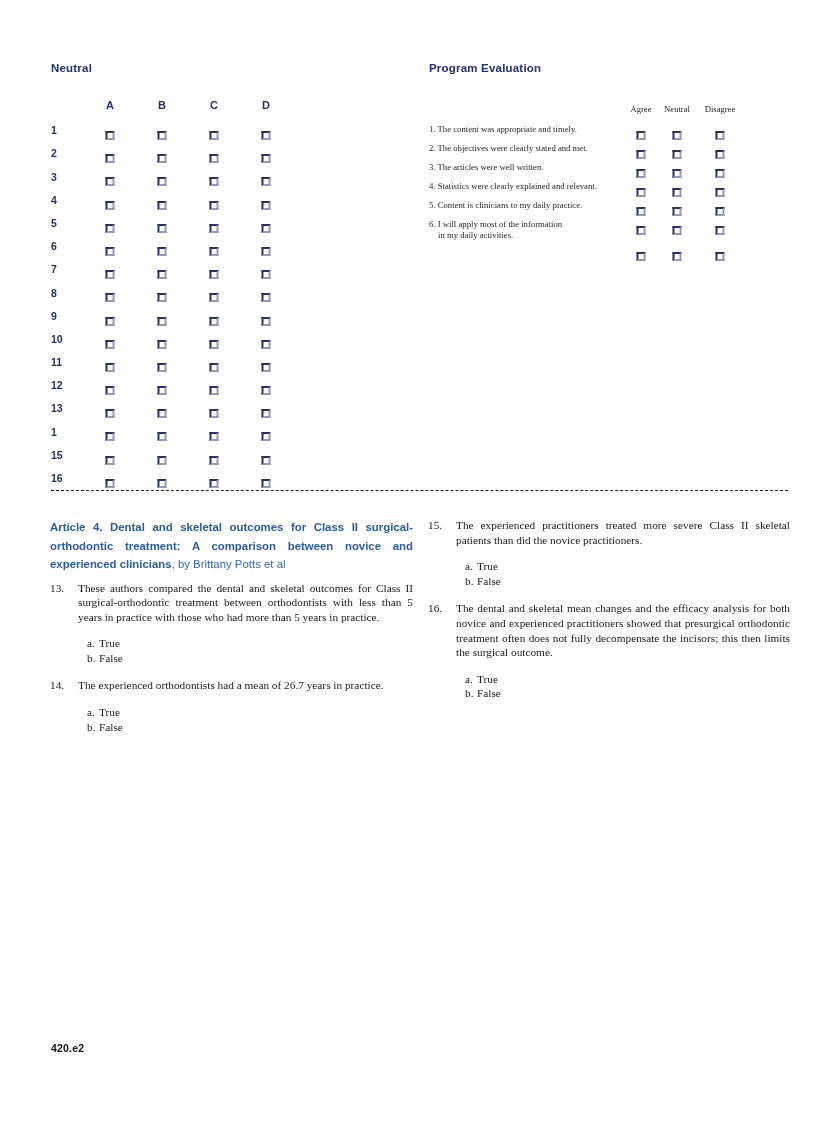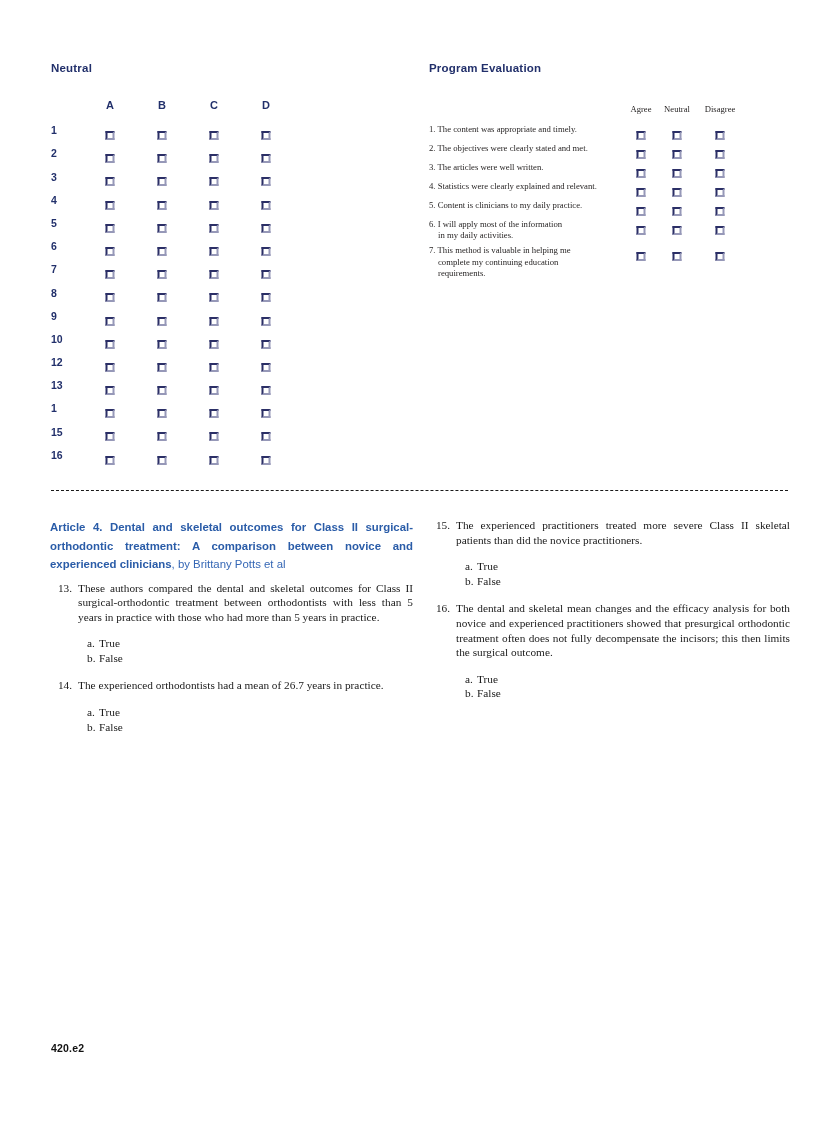--- a/index.html
+++ b/index.html
@@ -160,21 +160,21 @@
     font-size: 11.3px;
     line-height: 14.6px;
     color: #1a1a1a;
     text-align: justify;
   }
   .q-item .q-num {
     position: absolute;
     left: 0;
     top: 0;
     width: 22px;
-    text-align: right;
+    text-align: left;
     font-family: "Liberation Serif", serif;
     font-size: 11.3px;
     color: #1a1a1a;
   }
   .q-item .q-body { display: block; }
   .q-opts { margin-top: 12px; text-align: left; }
   .q-opt {
     display: block;
     padding-left: 9px;
     font-family: "Liberation Serif", serif;
@@ -275,20 +275,27 @@
           <span class="ans-cbx-wrap" style="left: 215px;"><span class="cbx"></span></span>
         </div>
         <div class="ans-row">
           <span class="ans-num">10</span>
           <span class="ans-cbx-wrap" style="left: 59px;"><span class="cbx"></span></span>
           <span class="ans-cbx-wrap" style="left: 111px;"><span class="cbx"></span></span>
           <span class="ans-cbx-wrap" style="left: 163px;"><span class="cbx"></span></span>
           <span class="ans-cbx-wrap" style="left: 215px;"><span class="cbx"></span></span>
         </div>
         <div class="ans-row">
+          <span class="ans-num">11</span>
+          <span class="ans-cbx-wrap" style="left: 59px;"><span class="cbx"></span></span>
+          <span class="ans-cbx-wrap" style="left: 111px;"><span class="cbx"></span></span>
+          <span class="ans-cbx-wrap" style="left: 163px;"><span class="cbx"></span></span>
+          <span class="ans-cbx-wrap" style="left: 215px;"><span class="cbx"></span></span>
+        </div>
+        <div class="ans-row">
           <span class="ans-num">12</span>
           <span class="ans-cbx-wrap" style="left: 59px;"><span class="cbx"></span></span>
           <span class="ans-cbx-wrap" style="left: 111px;"><span class="cbx"></span></span>
           <span class="ans-cbx-wrap" style="left: 163px;"><span class="cbx"></span></span>
           <span class="ans-cbx-wrap" style="left: 215px;"><span class="cbx"></span></span>
         </div>
         <div class="ans-row">
           <span class="ans-num">13</span>
           <span class="ans-cbx-wrap" style="left: 59px;"><span class="cbx"></span></span>
           <span class="ans-cbx-wrap" style="left: 111px;"><span class="cbx"></span></span>
@@ -357,21 +364,20 @@
           <span class="eval-cbx-wrap" style="left: 248px;"><span class="cbx"></span></span>
           <span class="eval-cbx-wrap" style="left: 291px;"><span class="cbx"></span></span>
         </div>
         <div class="eval-row">
           <div class="eval-q"><span><span class="qnum">6. </span><span class="qtext">I will apply most of the information</span></span><br><span class="eval-cont">in my daily activities.</span></div>
           <span class="eval-cbx-wrap" style="left: 212px;"><span class="cbx"></span></span>
           <span class="eval-cbx-wrap" style="left: 248px;"><span class="cbx"></span></span>
           <span class="eval-cbx-wrap" style="left: 291px;"><span class="cbx"></span></span>
         </div>
         <div class="eval-row">
-          <div class="eval-q"><span><span class="qnum">7. </span><span class="qtext">This method is valuable in helping me</span></span><br><span class="eval-cont">complete my continuing education</span><span class="eval-cont">requirements.</span></div>
           <span class="eval-cbx-wrap" style="left: 212px;"><span class="cbx"></span></span>
           <span class="eval-cbx-wrap" style="left: 248px;"><span class="cbx"></span></span>
           <span class="eval-cbx-wrap" style="left: 291px;"><span class="cbx"></span></span>
         </div>
       </div>
   </div>
 
   <div id="dashed-divider"></div>
 
   <div id="quiz-left">

